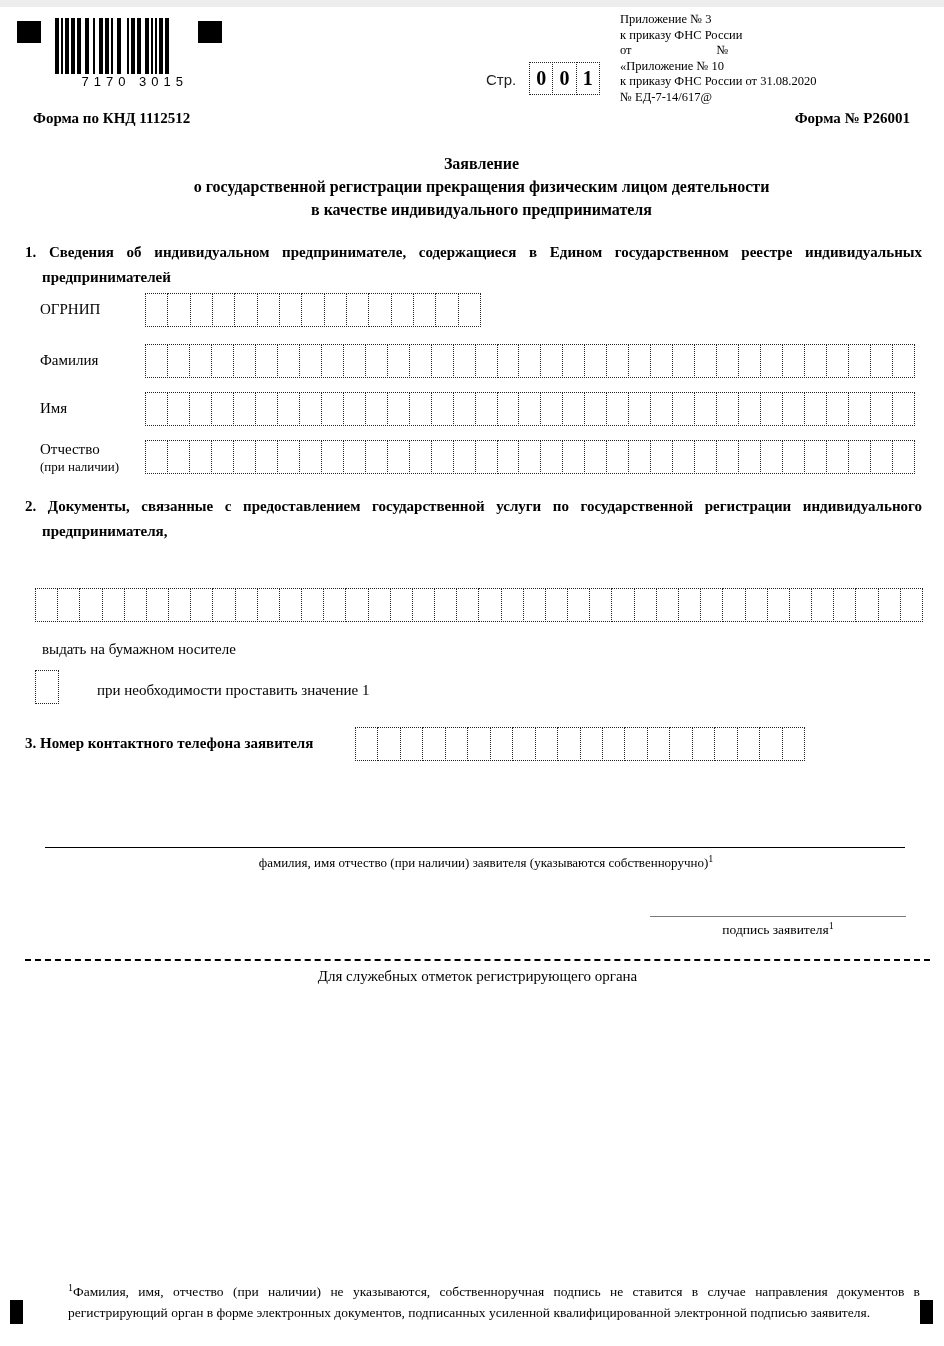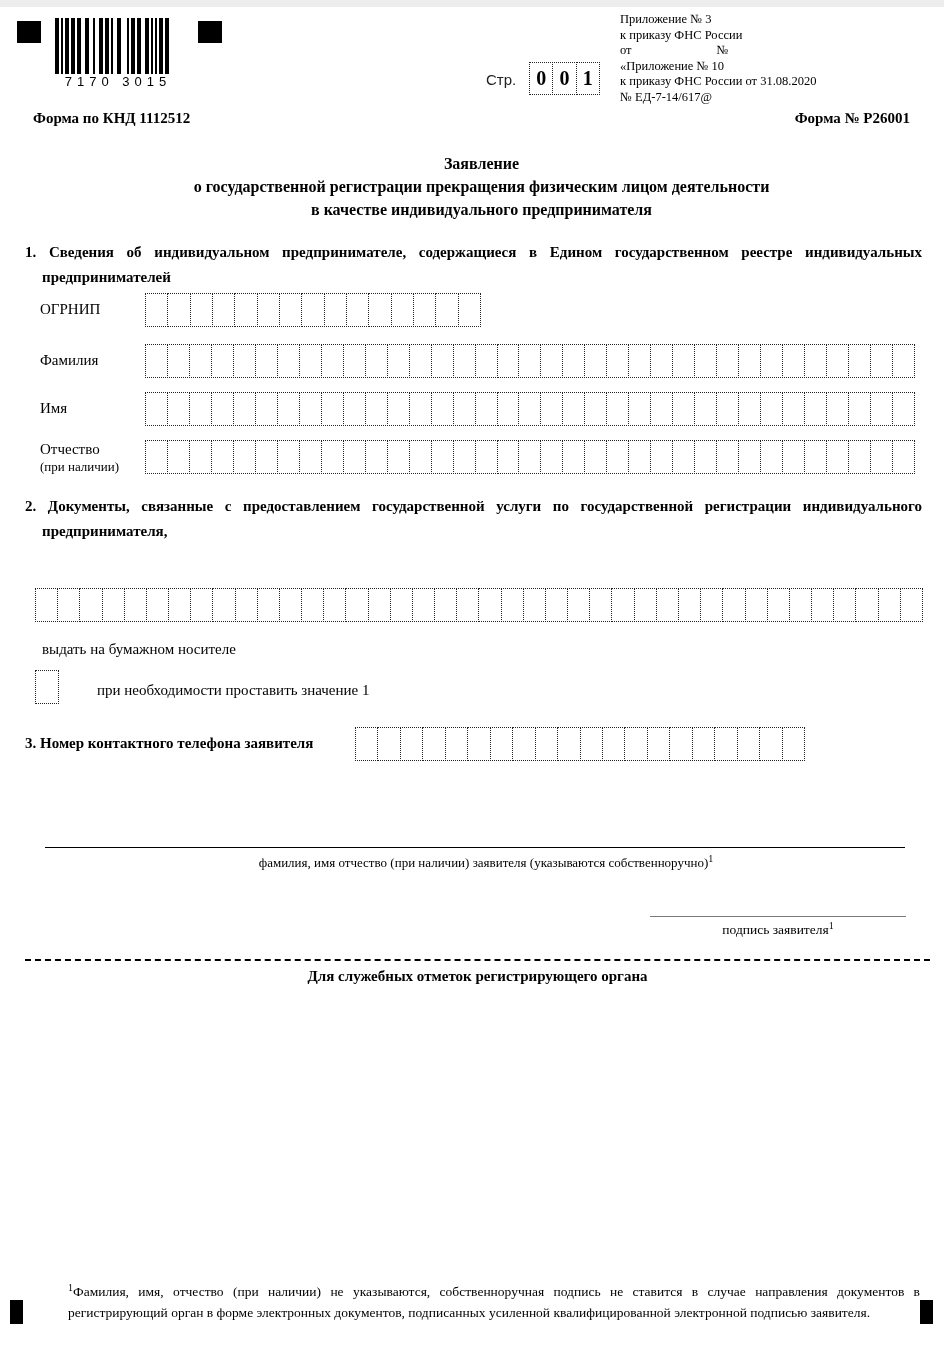--- a/index.html
+++ b/index.html
@@ -4,21 +4,21 @@
 <style>
   html,body{margin:0;padding:0;background:#fff;}
   #page{position:relative;width:944px;height:1346px;background:#fff;overflow:hidden;
         font-family:"Liberation Serif","DejaVu Serif",serif;color:#000;}
   .top-strip{position:absolute;top:0;left:0;right:0;height:7px;background:#ededed;}
   .mark{position:absolute;background:#000;}
   
   #barcode{position:absolute;left:55px;top:18px;width:126px;height:56px;display:flex;}
   #barcode .bar{height:100%;background:#000;}
   #barcode .sp{height:100%;background:#fff;}
-  #barcode-digits{position:absolute;left:48px;top:74px;width:140px;text-align:center;
+  #barcode-digits{position:absolute;left:48px;top:74px;width:140px;text-align:right;
         font:13px "Liberation Sans","DejaVu Sans",sans-serif;letter-spacing:5px;white-space:pre;}
   
   #page-label{position:absolute;left:486px;top:71px;font:15px "Liberation Sans","DejaVu Sans",sans-serif;color:#222;}
   
   .cells{position:absolute;display:flex;height:34px;}
   .cell{box-sizing:border-box;flex:1;border:1px dotted #222;margin-left:-1px;
         text-align:center;font-weight:bold;font-size:20px;line-height:32px;}
   .cell:first-child{margin-left:0;}
   #page-cells{left:529px;top:62px;width:71px;height:33px;}
   #page-cells .cell{line-height:31px;}
@@ -40,21 +40,21 @@
   .field-label{position:absolute;left:40px;font-size:15px;}
   .sublabel{position:absolute;left:40px;font-size:13px;}
   #sec3-heading{position:absolute;left:25px;top:735px;font-weight:bold;font-size:15px;}
   
   #name-line{position:absolute;left:45px;top:847px;width:860px;border-top:1px solid #000;}
   #name-caption{position:absolute;left:0;right:0;top:855px;text-align:center;font-size:13px;padding-left:28px;}
   #sign-line{position:absolute;left:650px;top:916px;width:256px;border-top:1px solid #7a7a7a;}
   #sign-caption{position:absolute;left:650px;top:922px;width:256px;text-align:center;font-size:13.5px;}
   sup{font-size:10px;line-height:0;}
   #dashed-sep{position:absolute;left:25px;top:959px;width:905px;border-top:2px dashed #000;}
-  #service-heading{position:absolute;left:0;right:0;top:968px;text-align:center;font-weight:bold;font-size:15px;margin-left:11px;}
+  #service-heading{position:absolute;left:0;right:0;top:968px;text-align:center;font-weight:normal;font-size:15px;margin-left:11px;}
   
   #footnote{position:absolute;left:68px;top:1281px;width:852px;font-size:13.5px;line-height:21px;text-align:justify;}
 </style>
 </head>
 <body>
 
 <div id="page">
   <div class="top-strip"></div>
 
   <div class="mark" style="left:17px;top:21px;width:24px;height:22px;"></div>

